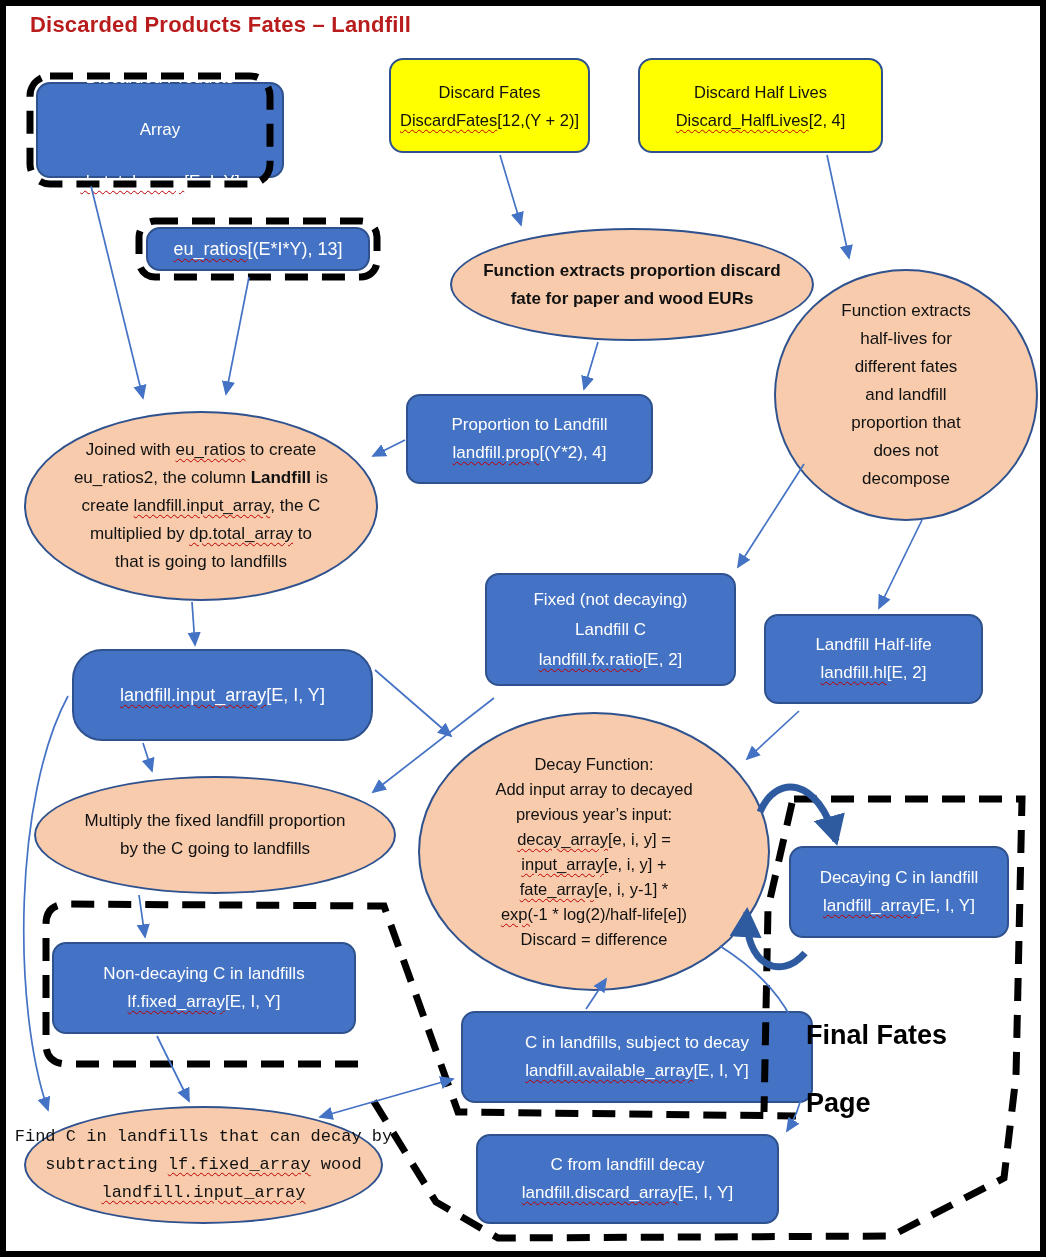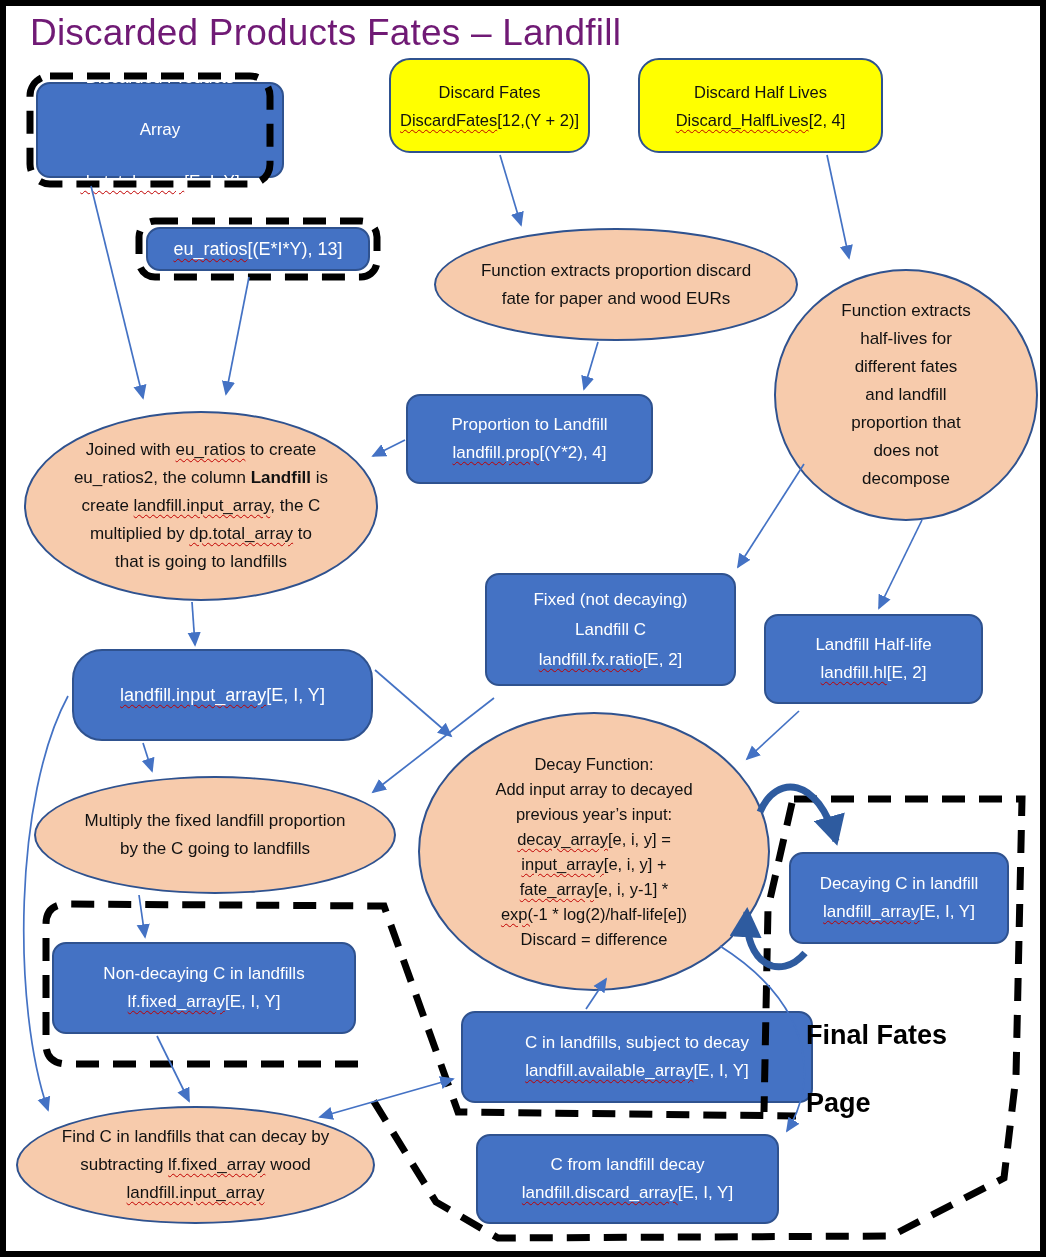--- a/index.html
+++ b/index.html
@@ -2,30 +2,30 @@
 <html><head>
 <meta charset="utf-8">
 <style>
   html,body{margin:0;padding:0;background:#fff;}
   .stage{
     position:relative;width:1046px;height:1257px;background:#fff;
     border:6px solid #000;box-sizing:border-box;overflow:hidden;
     font-family:"Liberation Sans",sans-serif;color:#111;
   }
   .title{
-    position:absolute;left:24px;top:6px;font-size:37px;font-weight:normal;color:#701a75;
+    position:absolute;left:24px;top:6px;font-size:22px;font-weight:bold;color:#b91c1c;
     letter-spacing:.2px;white-space:nowrap;
   }
   .node{
     position:absolute;display:flex;flex-direction:column;justify-content:center;
     align-items:center;text-align:center;box-sizing:border-box;font-size:17px;
   }
   .node .ln{line-height:28px;white-space:nowrap;}
   .box{background:#4472C4;color:#fff;border:2px solid #2F528F;border-radius:14px;}
-  .yellow{background:#FFFF00;color:#111;border:2px solid #2F528F;border-radius:21px;font-size:16.5px;}
+  .yellow{background:#FFFF00;color:#111;border:2px solid #2F528F;border-radius:14px;font-size:16.5px;}
   .ellipse{background:#F7CBAC;color:#111;border:2.5px solid #2F528F;border-radius:50%;}
   .w{text-decoration-line:underline;text-decoration-style:wavy;text-decoration-color:#C00000;text-decoration-thickness:1px;text-underline-offset:3px;}
   .b{font-weight:bold;}
   .bigfont{font-size:18px;}
   .tight .ln{line-height:25px;}
   .loose .ln{line-height:30px;}
   .fflabel{position:absolute;font-size:27px;font-weight:bold;color:#000;white-space:nowrap;}
   svg.overlay{position:absolute;left:0;top:0;z-index:6;pointer-events:none;}
 </style>
 </head>
@@ -48,21 +48,21 @@
   <div class="node yellow" style="left:383px;top:52px;width:201px;height:95px;">
       <div class="ln"><span>Discard Fates</span></div>
       <div class="ln"><span class="w">DiscardFates</span><span>[12,(Y + 2)]</span></div>
     </div>
 
   <div class="node yellow" style="left:632px;top:52px;width:245px;height:95px;align-items:center;">
       <div class="ln"><span>Discard Half Lives</span></div>
       <div class="ln"><span class="w">Discard_HalfLives</span><span>[2, 4]</span></div>
     </div>
 
-  <div class="node ellipse" style="left:428px;top:222px;width:364px;height:113px;">
+  <div class="node ellipse" style="left:444px;top:222px;width:364px;height:113px;font-weight:bold;">
       <div class="ln"><span>Function extracts proportion discard</span></div>
       <div class="ln"><span>fate for paper and wood EURs</span></div>
     </div>
 
   <div class="node ellipse" style="left:768px;top:263px;width:264px;height:252px;">
       <div class="ln"><span>Function extracts</span></div>
       <div class="ln"><span>half-lives for</span></div>
       <div class="ln"><span>different fates</span></div>
       <div class="ln"><span>and landfill</span></div>
       <div class="ln"><span>proportion that</span></div>
@@ -107,36 +107,36 @@
       <div class="ln"><span>Decay Function:</span></div>
       <div class="ln"><span>Add input array to decayed</span></div>
       <div class="ln"><span>previous year’s input:</span></div>
       <div class="ln"><span class="w">decay_array</span><span>[e, i, y] =</span></div>
       <div class="ln"><span class="w">input_array</span><span>[e, i, y] +</span></div>
       <div class="ln"><span class="w">fate_array</span><span>[e, i, y-1] *</span></div>
       <div class="ln"><span class="w">exp(</span><span>-1 * log(2)/half-life[e])</span></div>
       <div class="ln"><span>Discard = difference</span></div>
     </div>
 
-  <div class="node box" style="left:783px;top:840px;width:220px;height:92px;margin-top:6px;">
+  <div class="node box" style="left:783px;top:840px;width:220px;height:92px;">
       <div class="ln"><span>Decaying C in landfill</span></div>
       <div class="ln"><span class="w">landfill_array</span><span>[E, I, Y]</span></div>
     </div>
 
   <div class="node box" style="left:46px;top:936px;width:304px;height:92px;">
       <div class="ln"><span>Non-decaying C in landfills</span></div>
       <div class="ln"><span class="w">lf.fixed_array</span><span>[E, I, Y]</span></div>
     </div>
 
   <div class="node box" style="left:455px;top:1005px;width:352px;height:92px;">
       <div class="ln"><span>C in landfills, subject to decay</span></div>
       <div class="ln"><span class="w">landfill.available_array</span><span>[E, I, Y]</span></div>
     </div>
 
-  <div class="node ellipse" style="left:10px;top:1100px;width:359px;height:118px;">
+  <div class="node ellipse" style="left:18px;top:1100px;width:359px;height:118px;font-family:Liberation Mono, monospace;">
       <div class="ln"><span>Find C in landfills that can decay by</span></div>
       <div class="ln"><span>subtracting </span><span class="w">lf.fixed_array</span><span> wood</span></div>
       <div class="ln"><span class="w">landfill.input_array</span></div>
     </div>
 
   <div class="node box" style="left:470px;top:1128px;width:303px;height:90px;">
       <div class="ln"><span>C from landfill decay</span></div>
       <div class="ln"><span class="w">landfill.discard_array</span><span>[E, I, Y]</span></div>
     </div>
 

